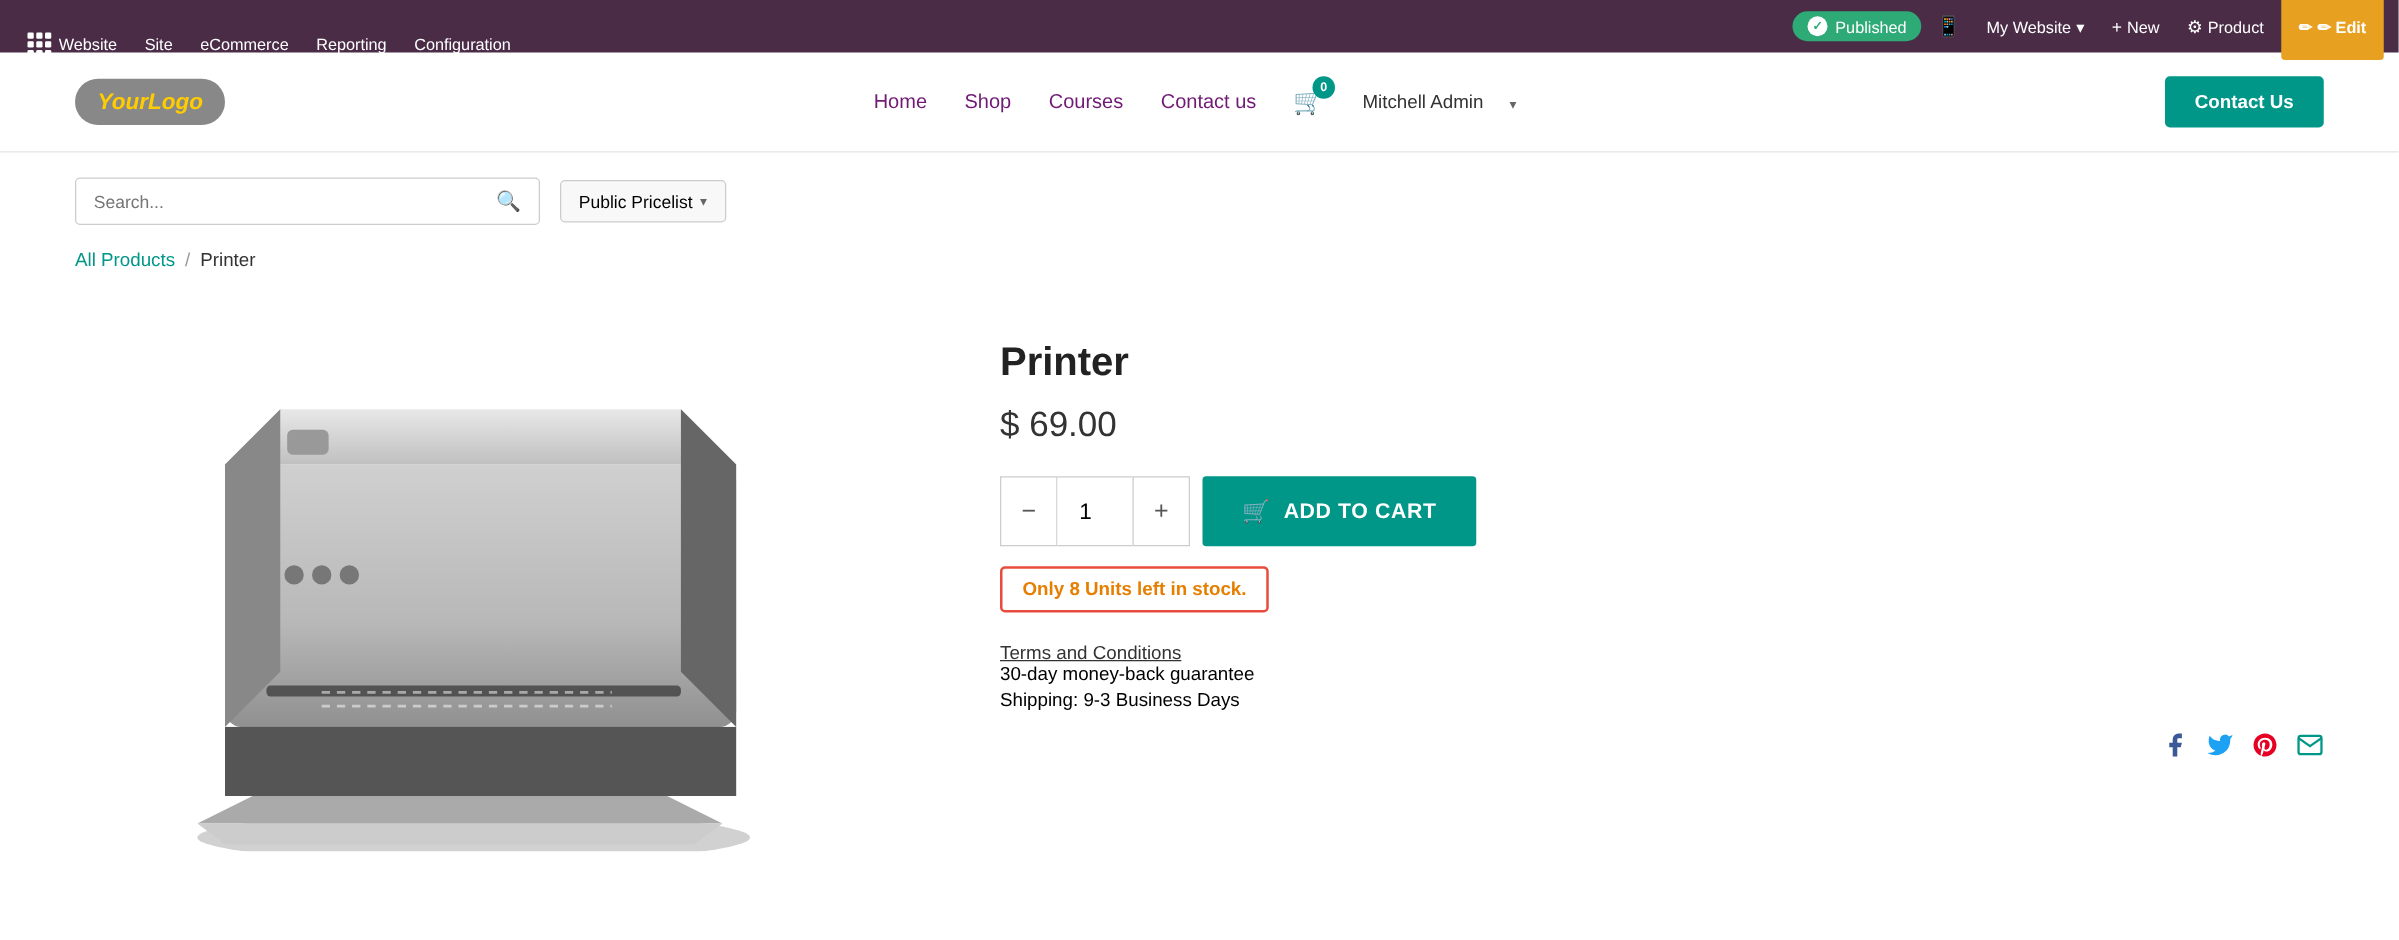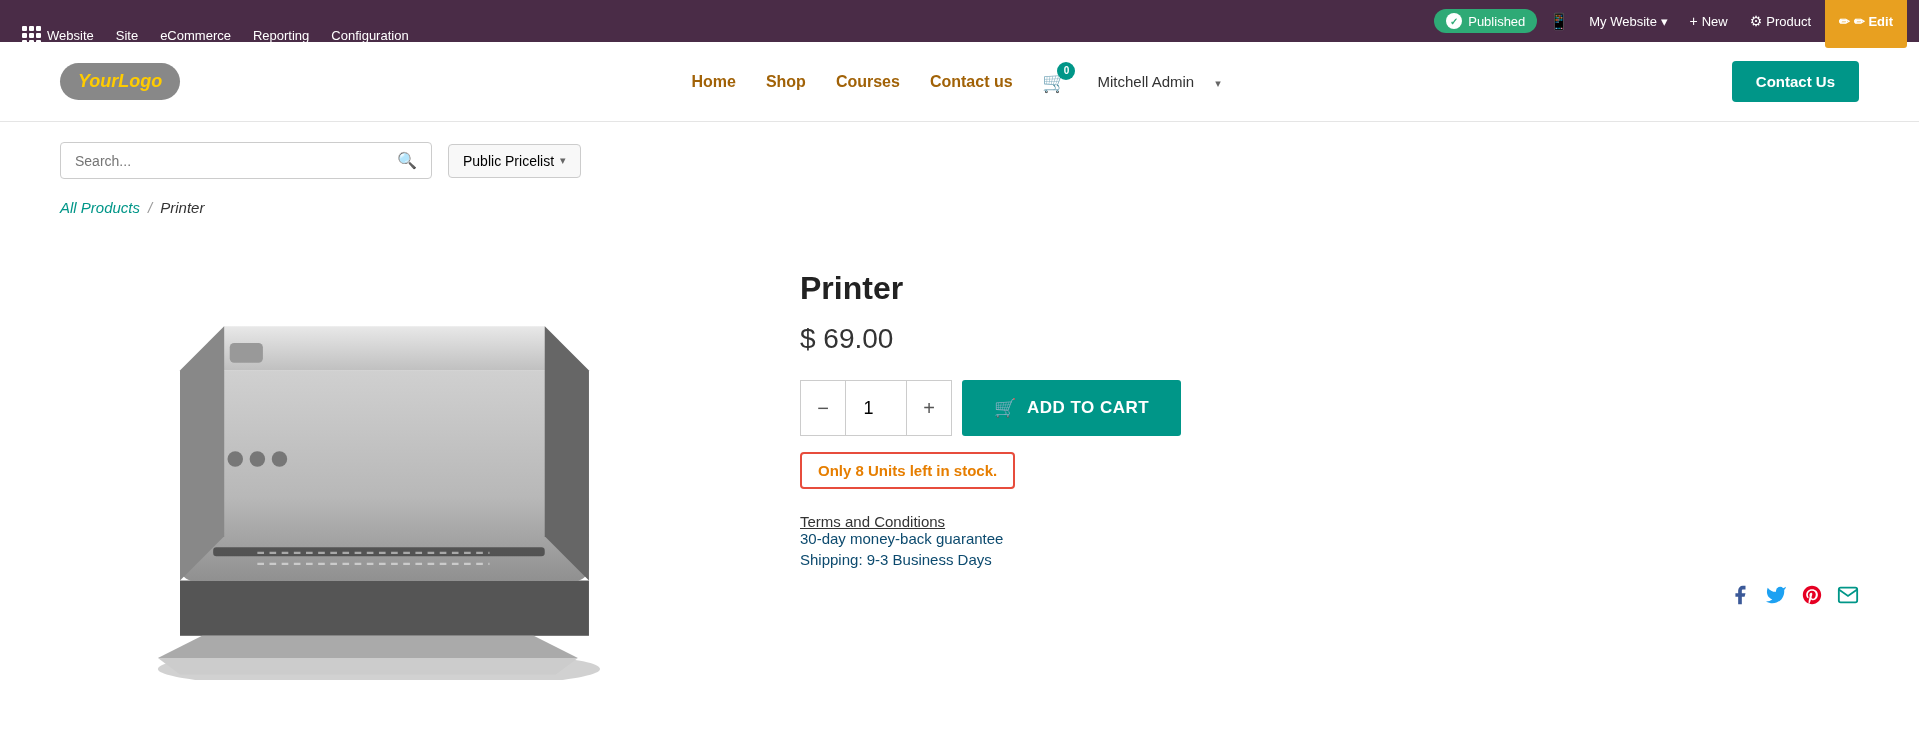--- a/index.html
+++ b/index.html
@@ -119,23 +119,22 @@
     }
     .logo span { color: #ffcc00; }
     .nav {
       display: flex;
       align-items: center;
       gap: 30px;
       font-size: 16px;
     }
     .nav a {
       text-decoration: none;
-      color: #a16207;
-      cursor: pointer;
-      font-weight: bold;
+      color: #701a75;
+      cursor: pointer;
     }
     .cart-icon {
       position: relative;
       cursor: pointer;
       font-size: 20px;
       color: #333;
     }
     .cart-badge {
       position: absolute;
       top: -8px;
@@ -213,21 +212,20 @@
     }
     .pricelist-btn .arrow { font-size: 11px; color: #666; }
 
     
     .breadcrumb {
       display: flex;
       align-items: flex-end;
       gap: 8px;
       font-size: 15px;
       margin-bottom: 24px;
-      font-style: italic;
     }
     .breadcrumb a {
       color: #009688;
       text-decoration: none;
       cursor: pointer;
     }
     .breadcrumb-sep { color: #999; }
     .breadcrumb-current { color: #333; }
 
     
@@ -320,21 +318,21 @@
     .terms-link {
       color: #333;
       font-size: 15px;
       text-decoration: underline;
       cursor: pointer;
       display: block;
       margin-bottom: 0;
     }
     .info-line {
       font-size: 15px;
-      color: #0c4a6e;
+      color: #000000;
       margin-bottom: 4px;
     }
 
     
     .social-row {
       display: flex;
       align-items: center;
       gap: 14px;
       margin-top: 16px;
       justify-content: flex-end;

